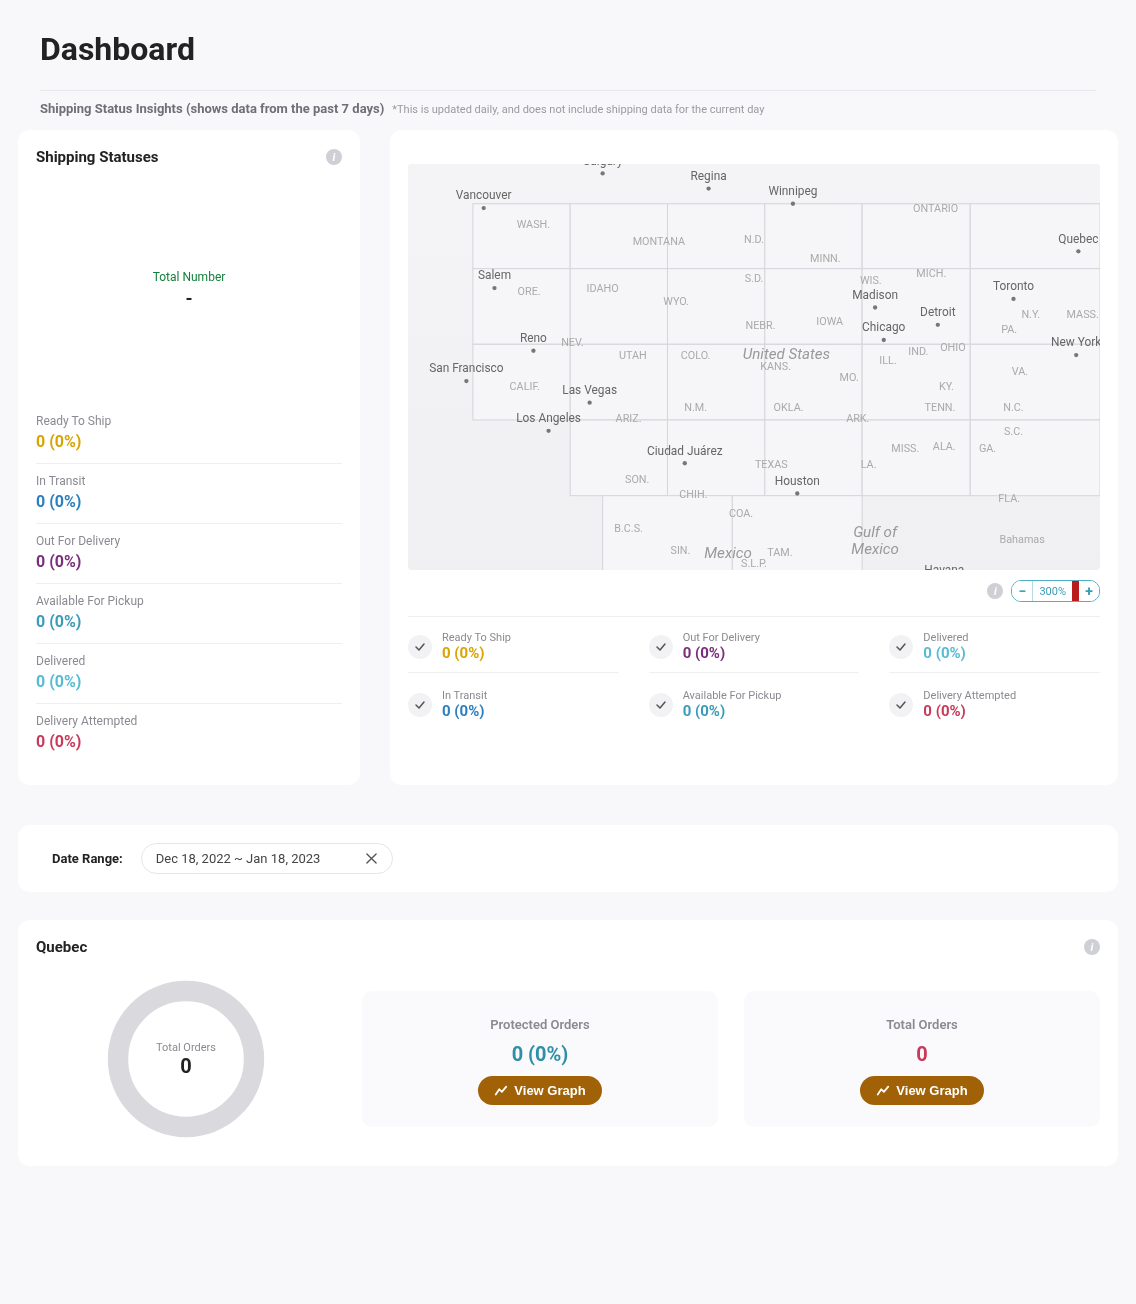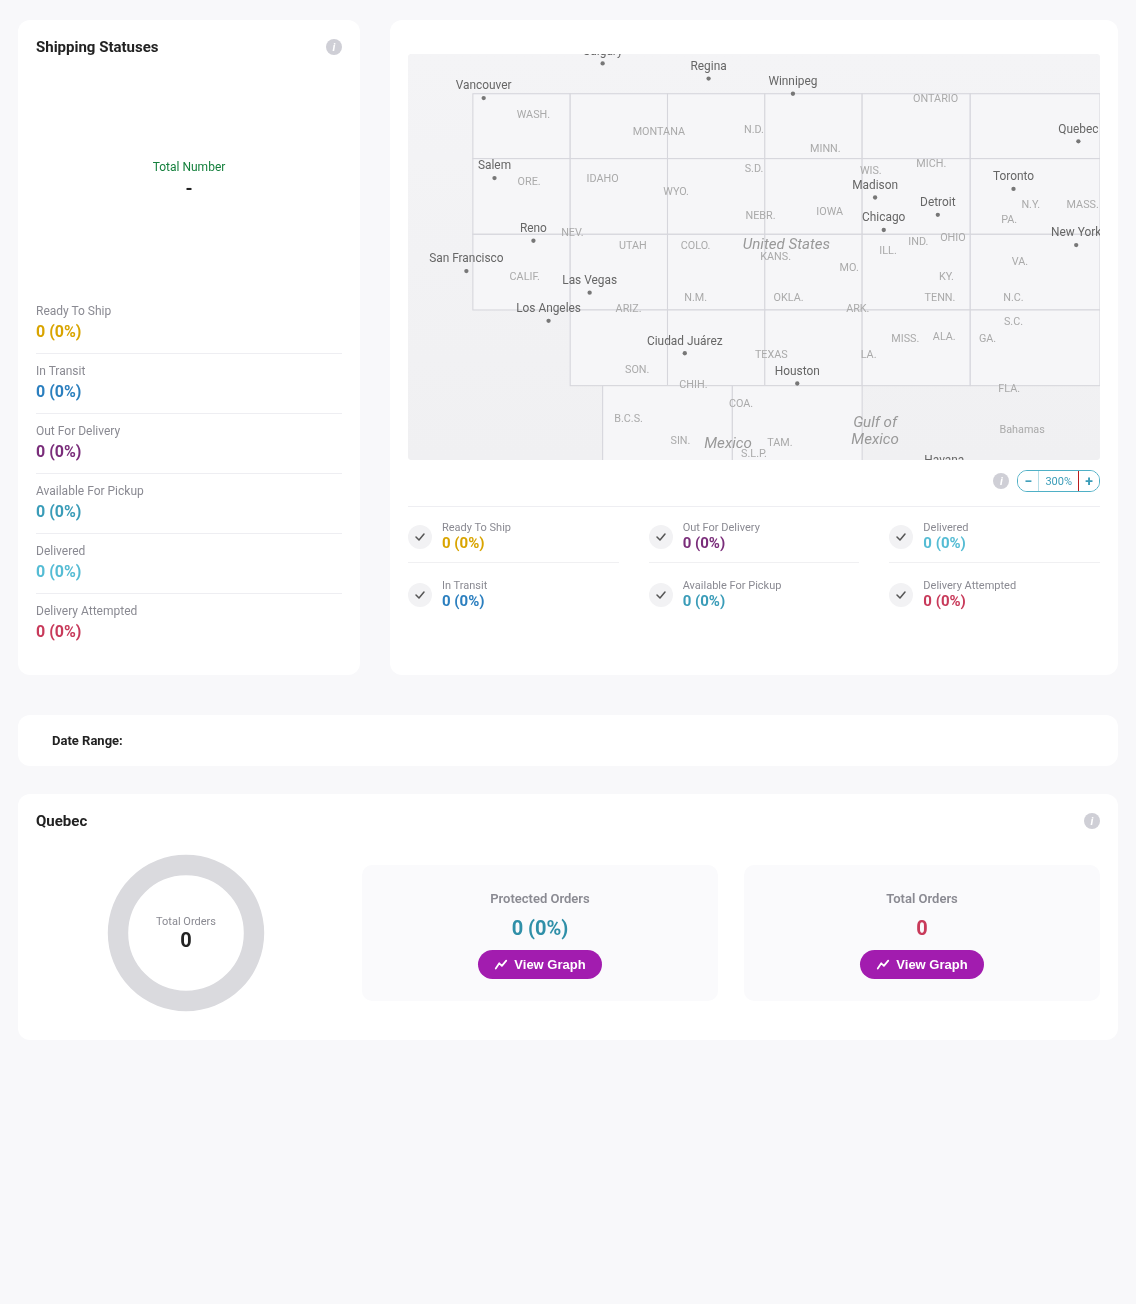--- a/index.html
+++ b/index.html
@@ -55,21 +55,21 @@
   .map-label { font-family: inherit; fill:#666; font-size: 11px; }
   .map-label.big { fill:#999; font-size: 14px; font-style: italic; }
   .map-label.sm { fill:#aaa; font-size: 10px; }
   .map-dot { fill:#777; }
   .state-shape { fill:#f6f6f8; stroke:#d6d6dc; stroke-width:1; }
 
   .map-footer-row { display:flex; justify-content:flex-end; align-items:center; gap:8px; margin-top: 10px; position: relative;}
   .map-info-abs { }
   .zoom-pill { display:flex; border:1px solid #4fb0c6; border-radius: 10px; overflow:hidden; height:22px; }
   .zoom-btn { width:20px; display:flex; align-items:center; justify-content:center; color:#3a9cb8; font-size:14px; font-weight:700; background:#fff; cursor:pointer; }
-  .zoom-val { padding: 0 6px; font-size:11px; color:#3a9cb8; display:flex; align-items:center; border-left:1px solid #b6dde6; border-right:1px solid #b91c1c; background:#fff;}
+  .zoom-val { padding: 0 6px; font-size:11px; color:#3a9cb8; display:flex; align-items:center; border-left:1px solid #b6dde6; border-right:7px solid #b91c1c; background:#fff;}
 
   .map-legend-rule { border:none; border-top:1px solid #eeeef2; margin: 14px 0 8px 0; }
   .legend-grid { display:grid; grid-template-columns: 1fr 1fr 1fr; gap: 10px 30px; }
   .legend-item { display:flex; align-items:center; gap: 10px; padding: 6px 0 10px 0; border-bottom:1px solid #f0f0f2;}
   .legend-item.norule { border-bottom:none; }
   .legend-circle {
     width: 24px; height:24px; border-radius:50%; background:#f2f2f4; display:flex; align-items:center; justify-content:center;
     cursor: pointer;
   }
   .legend-circle svg { width:12px; height:12px; }
@@ -94,31 +94,39 @@
   .ring-center { position:absolute; inset:0; display:flex; flex-direction:column; align-items:center; justify-content:center; }
   .ring-label { font-size:11px; color:#8a8a92; }
   .ring-value { font-size:20px; font-weight:700; color:#222; }
 
   .stat-tile { background:#fafafc; border-radius:10px; padding: 26px 16px 22px 16px; display:flex; flex-direction:column; align-items:center; gap:10px;}
   .stat-tile-label { font-size:13px; color:#8a8a92; font-weight:600; }
   .stat-tile-value { font-size:20px; font-weight:700; }
   .c-protected { color:#2f8fa8; }
   .c-totalord { color:#c83a5a; }
   .view-btn {
-    display:flex; align-items:center; gap:6px; background:#a21caf; color:#fff; border:none; border-radius:16px;
+    display:flex; align-items:center; gap:6px; background:#a16207; color:#fff; border:none; border-radius:16px;
     padding: 7px 16px; font-size:13px; font-weight:600; cursor:pointer;
   }
   .view-btn svg { width:14px; height:14px; }
 
 </style>
 </head>
 <body>
 
 <div class="page">
 
+  <div class="page-head">
+    <h1 class="page-title">Dashboard</h1>
+    <hr class="page-head-rule">
+    <div class="insights-row">
+      <span class="insights-label">Shipping Status Insights (shows data from the past 7 days)</span>
+      <span class="insights-note">*This is updated daily, and does not include shipping data for the current day</span>
+    </div>
+  </div>
 
   <div class="grid-top">
 
     <div class="card">
       <div class="card-header">
         <div class="card-title">Shipping Statuses</div>
         <div class="info-icon">i</div>
       </div>
       <div class="donut-area">
         <div class="donut-label">Total Number</div>
@@ -363,20 +371,28 @@
               <span class="legend-value c-attempt">0 (0%)</span>
             </div>
           </div>
         </div>
     </div>
 
   </div>
 
   <div class="daterange-bar">
     <span class="daterange-label">Date Range:</span>
+    <div class="daterange-pill">
+      <span>Dec 18, 2022 ~ Jan 18, 2023</span>
+      <span class="daterange-clear">
+        <svg viewBox="0 0 12 12" width="11" height="11">
+            <path d="M1 1 L11 11 M11 1 L1 11" stroke="#555" stroke-width="1.5" stroke-linecap="round"></path>
+          </svg>
+      </span>
+    </div>
   </div>
 
   <div class="card orders-card">
     <div class="card-header">
       <div class="card-title">Quebec</div>
       <div class="info-icon">i</div>
     </div>
     <div class="orders-body">
       <div class="ring-wrap">
         <svg class="ring-svg" viewBox="0 0 100 100">

